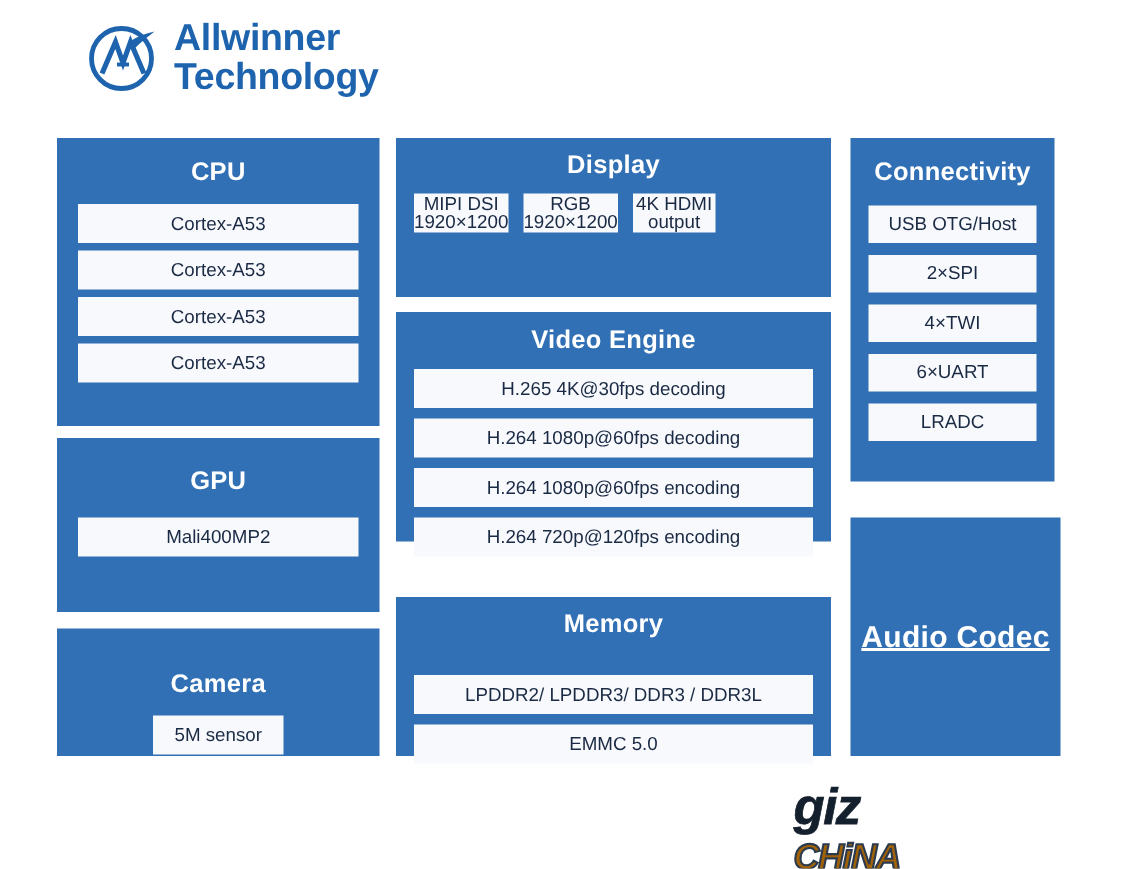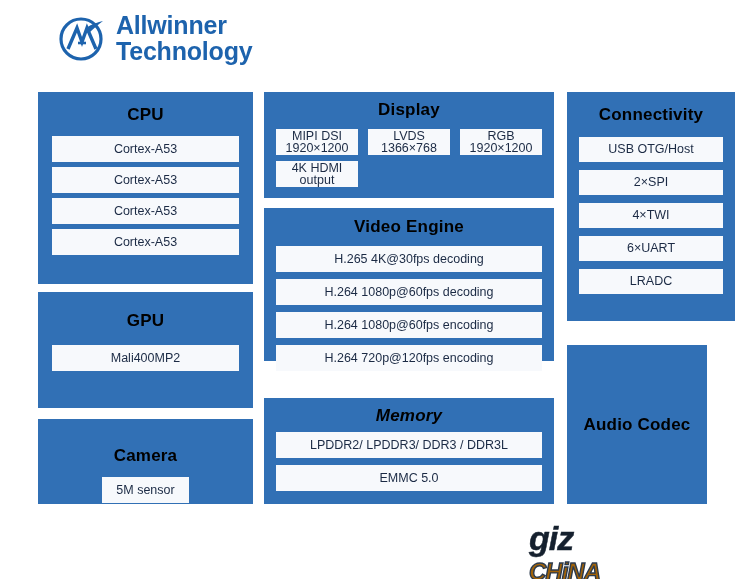--- a/index.html
+++ b/index.html
@@ -42,21 +42,21 @@
   }
 
   
   .block {
     position: absolute;
     background: #3170b5;
     box-sizing: border-box;
     padding: 0;
   }
   .block-title {
-    color: #000000;
+    color: #ffffff;
     font-weight: bold;
     text-align: center;
     font-size: 17px;
     letter-spacing: 0.2px;
     line-height: 1;
   }
   .cells {
     display: flex;
     flex-direction: column;
   }
@@ -67,32 +67,32 @@
     font-weight: normal;
     text-align: center;
     display: flex;
     align-items: center;
     justify-content: center;
     box-sizing: border-box;
     line-height: 1;
   }
   .grid2 {
     display: grid;
-    grid-template-columns: 1fr 1fr 1fr;
+    grid-template-columns: 1fr 1fr 1fr 1fr;
     border-radius: 10px;
   }
 
   
   #block-cpu      { left: 38px;  top: 92px;  width: 215px; height: 192px; }
   #block-gpu      { left: 38px;  top: 292px; width: 215px; height: 116px; }
   #block-camera   { left: 38px;  top: 419px; width: 215px; height: 85px;  }
   #block-display  { left: 264px; top: 92px;  width: 290px; height: 106px; }
   #block-video    { left: 264px; top: 208px; width: 290px; height: 153px; }
   #block-memory   { left: 264px; top: 398px; width: 290px; height: 106px; }
-  #block-conn     { left: 567px; top: 92px;  width: 168px; height: 229px; }
+  #block-conn     { left: 567px; top: 92px;  width: 136px; height: 229px; }
   #block-audio    { left: 567px; top: 345px; width: 140px; height: 159px; }
 
   #block-cpu .block-title      { padding-top: 14px; padding-bottom: 13px; }
   #block-cpu .cells            { padding: 0 14px; gap: 5px; }
   #block-cpu .cell             { height: 26px; }
 
   #block-gpu .block-title      { padding-top: 20px; padding-bottom: 16px; }
   #block-gpu .cells            { padding: 0 14px; }
   #block-gpu .cell             { height: 26px; }
 
@@ -101,30 +101,30 @@
   #block-camera .cell          { height: 26px; width: 87px; }
 
   #block-display .block-title  { padding-top: 9px; padding-bottom: 11px; }
   #block-display .grid2        { padding: 0 12px; gap: 6px 10px; }
   #block-display .cell         { height: 26px; }
 
   #block-video .block-title    { padding-top: 10px; padding-bottom: 11px; }
   #block-video .cells          { padding: 0 12px; gap: 7px; }
   #block-video .cell           { height: 26px; }
 
-  #block-memory .block-title   { padding-top: 9px; padding-bottom: 8px; font-style: italic; }
+  #block-memory .block-title   { padding-top: 9px; padding-bottom: 26px; }
   #block-memory .cells         { padding: 0 12px; gap: 7px; }
   #block-memory .cell          { height: 26px; }
 
   #block-conn .block-title     { padding-top: 14px; padding-bottom: 14px; }
   #block-conn .cells           { padding: 0 12px; gap: 8px; }
   #block-conn .cell            { height: 25px; }
 
   #block-audio                 { display: flex; align-items: center; justify-content: center; }
-  #block-audio .block-title    { font-size: 17px; }
+  #block-audio .block-title    { font-size: 20px; text-decoration: underline; }
 
   
   #watermark {
     position: absolute;
     left: 527px;
     top: 519px;
     display: flex;
     align-items: baseline;
     font-weight: bold;
     font-style: italic;
@@ -187,21 +187,20 @@
   <div class="block-title">Camera</div>
   <div class="cells">
     <div class="cell">5M sensor</div>
   </div>
 </section>
 
 <section class="block" id="block-display">
   <div class="block-title">Display</div>
   <div class="grid2">
     <div class="cell">MIPI DSI 1920×1200</div>
-    <div class="cell">LVDS 1366×768</div>
     <div class="cell">RGB 1920×1200</div>
     <div class="cell">4K HDMI output</div>
   </div>
 </section>
 
 <section class="block" id="block-video">
   <div class="block-title">Video Engine</div>
   <div class="cells">
     <div class="cell">H.265 4K@30fps decoding</div>
     <div class="cell">H.264 1080p@60fps decoding</div>

